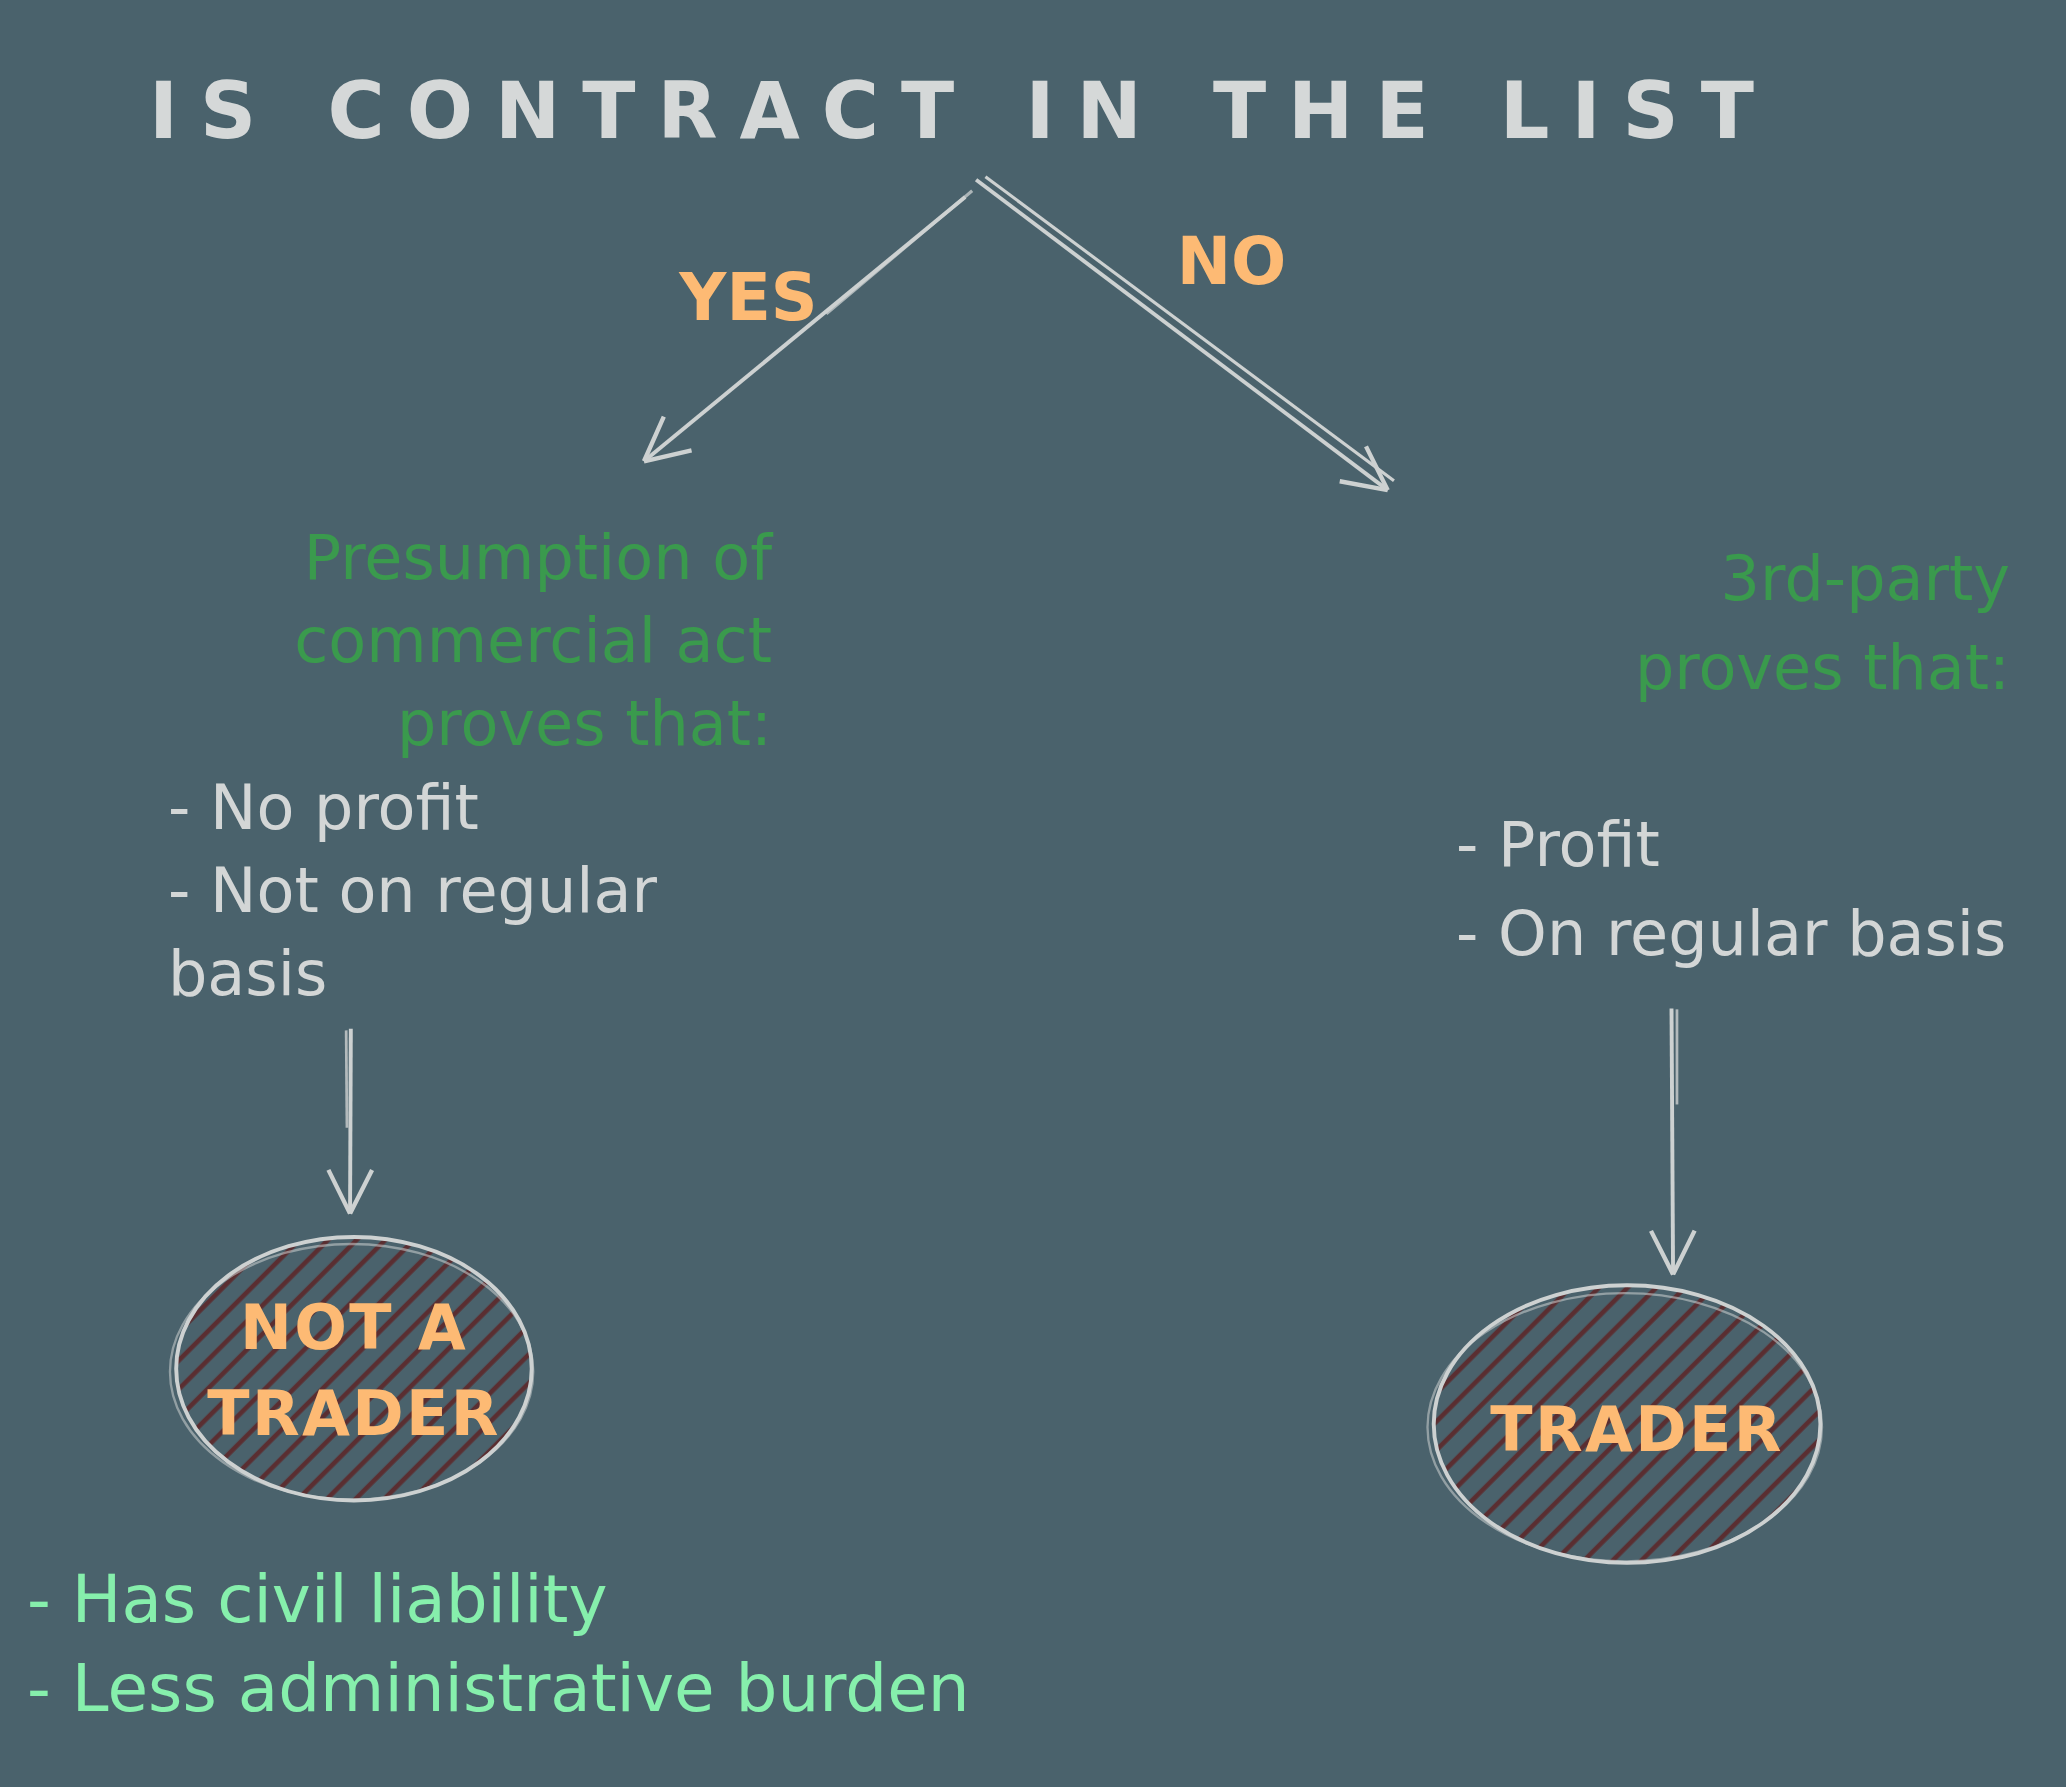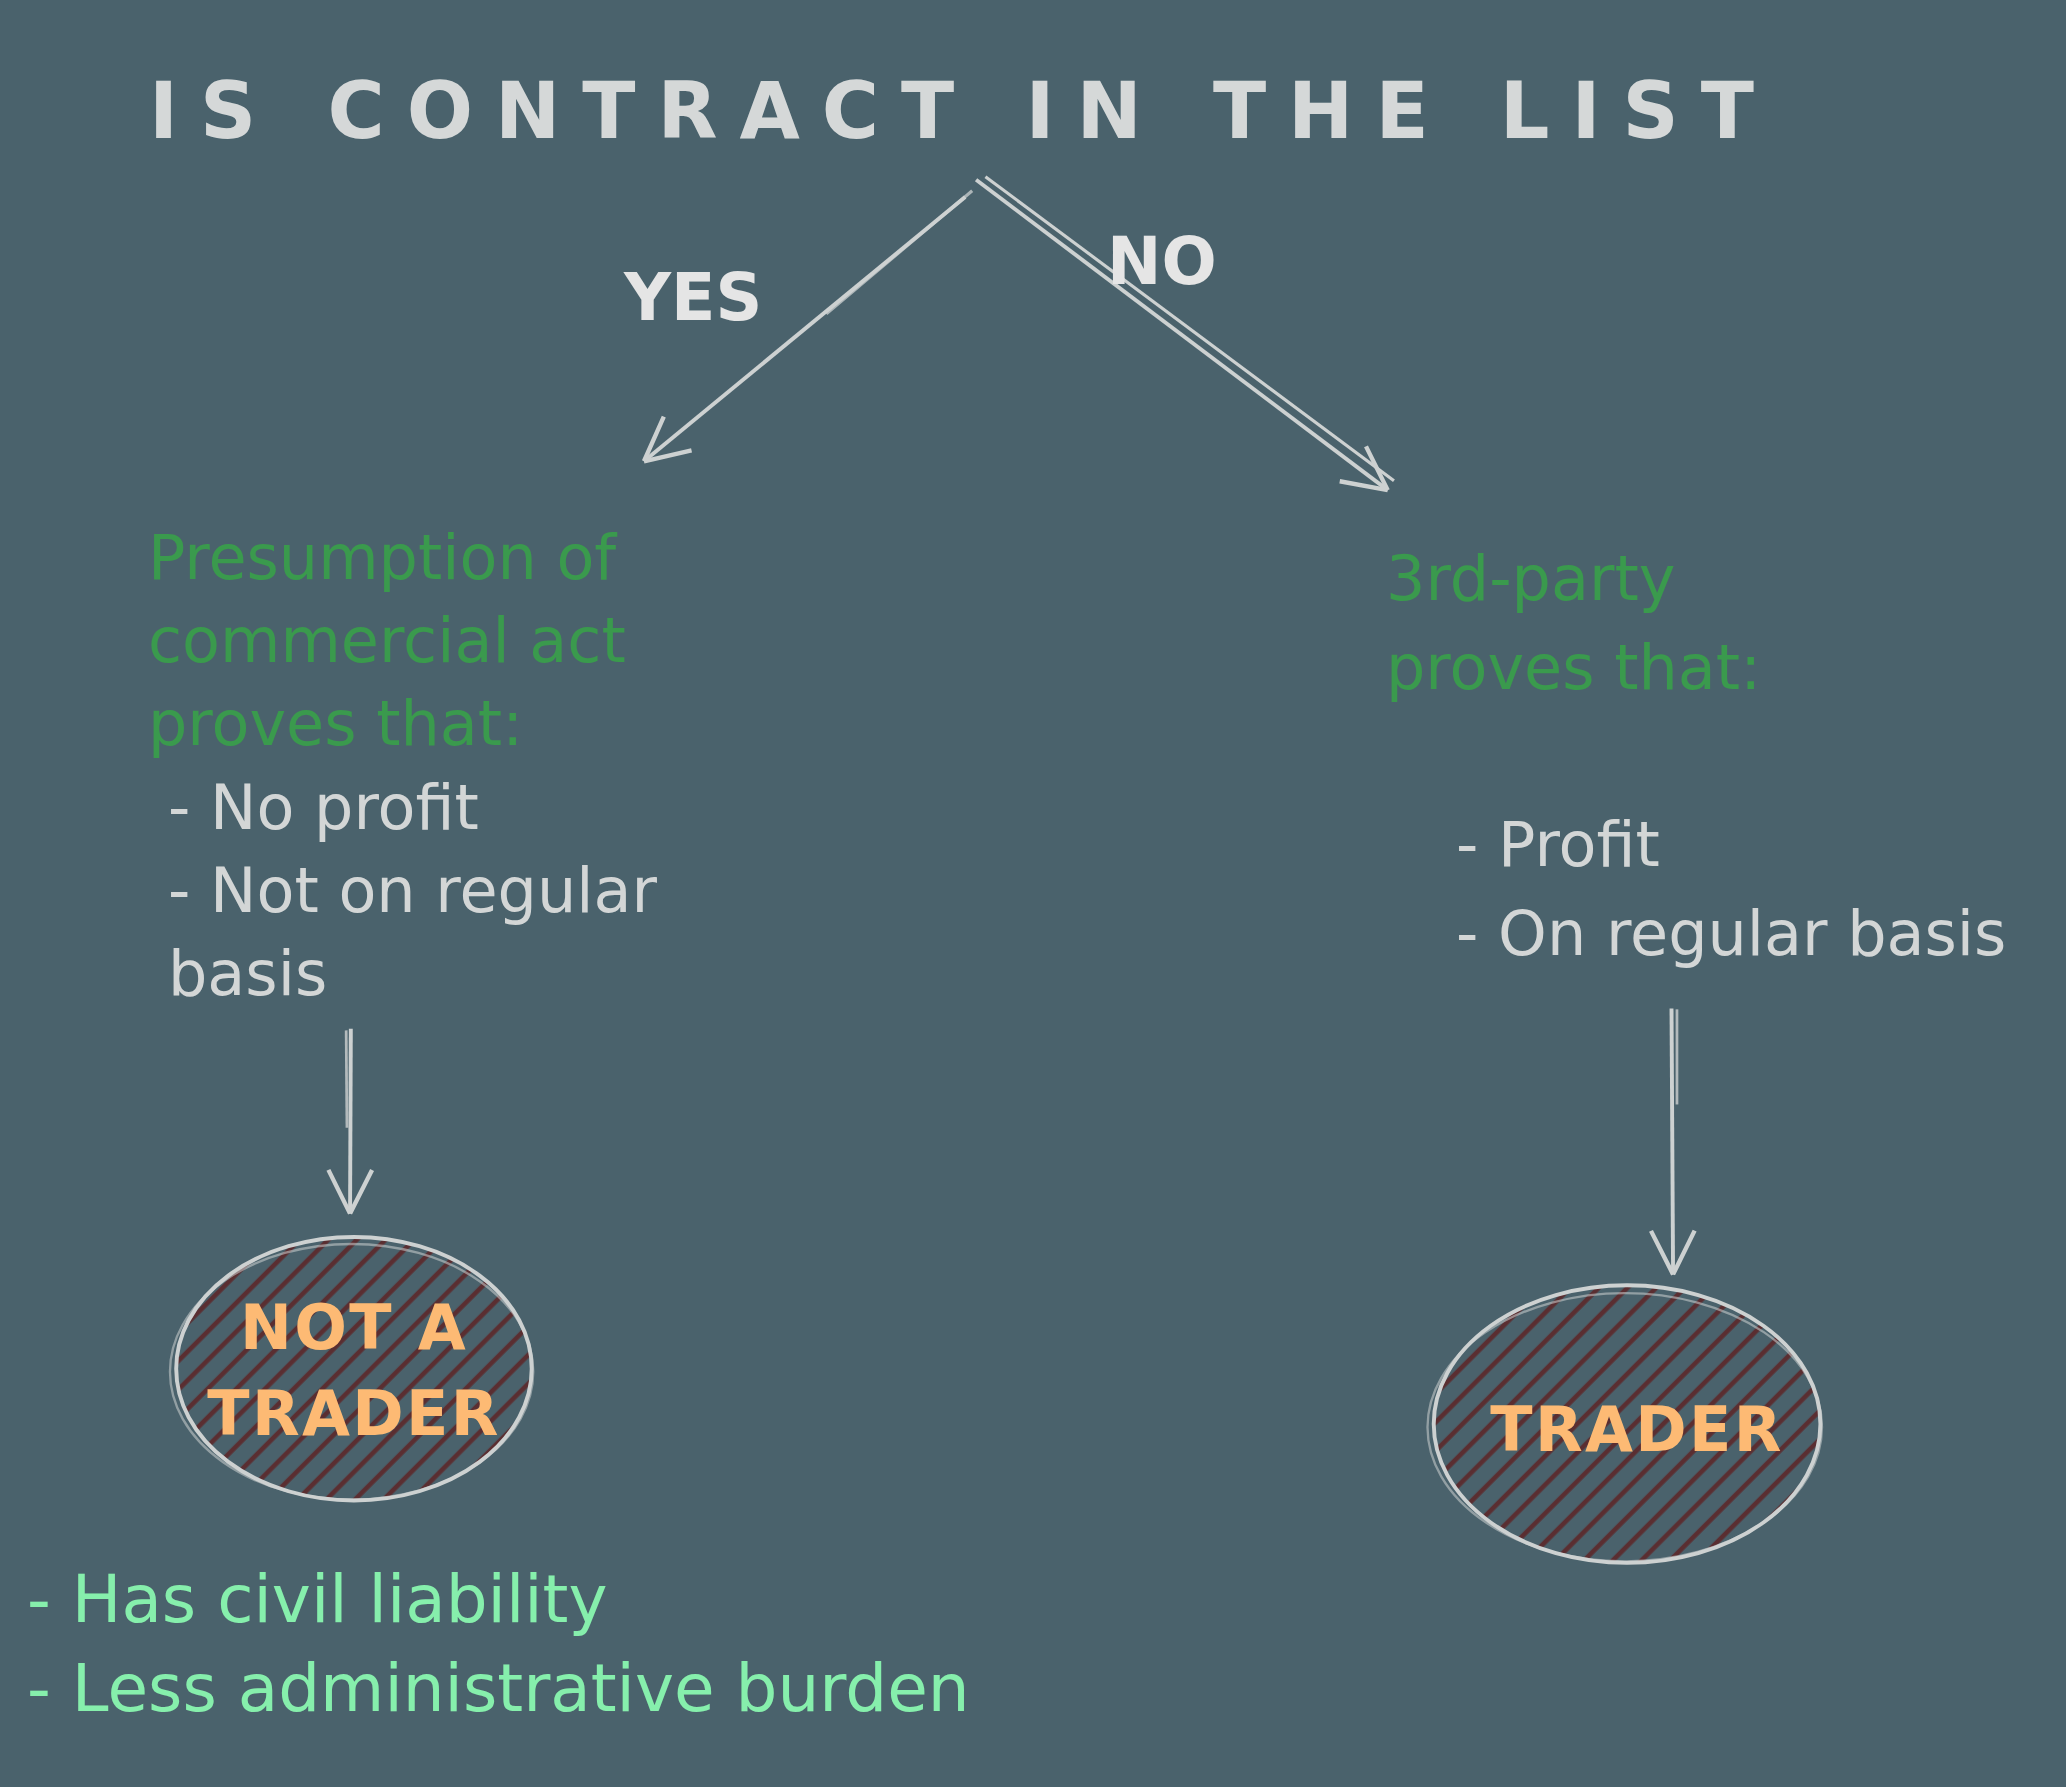--- a/index.html
+++ b/index.html
@@ -14,28 +14,28 @@
   }
   #diagram-svg { position: absolute; left: 0; top: 0; width: 2066px; height: 1788px; }
 
   .title {
     position: absolute; left: 70px; top: 22px; width: 1785px;
     text-align: center;
     font-size: 78px; letter-spacing: 22px; font-weight: 600;
     color: #d5d8d8; white-space: nowrap;
   }
   .branch-label {
-    position: absolute; width: 249px; text-align: left;
+    position: absolute; width: 249px; text-align: center;
     font-size: 65px; font-weight: 700; line-height: 1;
-    color: #e5e5e5;
+    color: #fdba74;
   }
   .yes-label { left: 624px; top: 221px; }
   .no-label  { left: 1107px; top: 185px; }
 
-  .heading { position: absolute; text-align: left; color: #3a9a4d; font-size: 62px; }
+  .heading { position: absolute; text-align: right; color: #3a9a4d; font-size: 62px; }
   .heading div { white-space: nowrap; }
   .left-heading  { left: 148px;  top: 472px; width: 624px;  line-height: 83px; }
   .right-heading { left: 1386px; top: 490px; width: 624px;  line-height: 89px; }
 
   .bullets { position: absolute; color: #d3d6d6; font-size: 62px; }
   .left-bullets  { left: 168px;  top: 722px; width: 593px; line-height: 83px; }
   .right-bullets { left: 1456px; top: 756px; width: 702px; line-height: 89px; }
 
   .ellipse-label {
     position: absolute; text-align: center; color: #fdba74;

